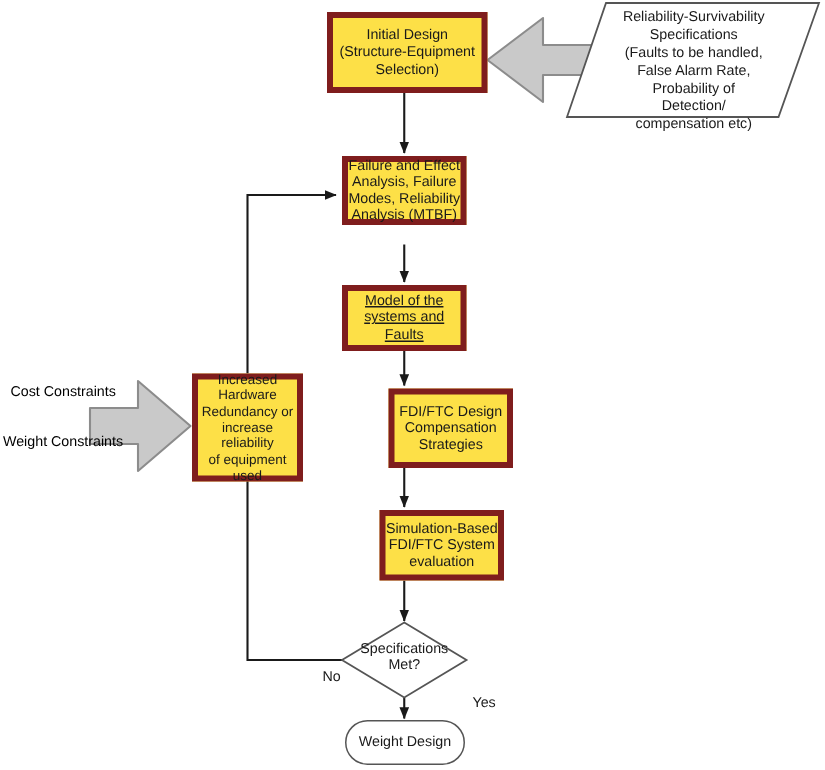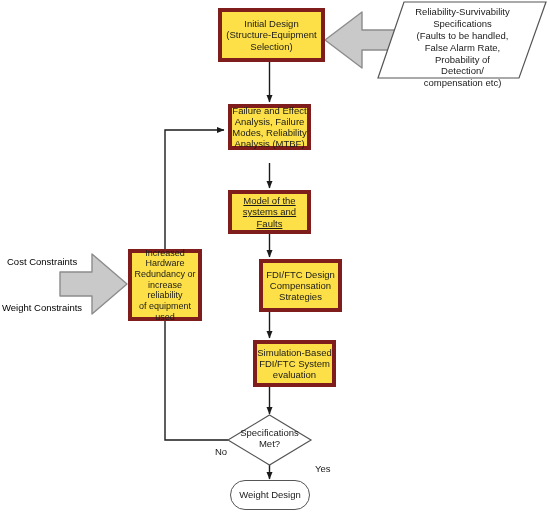--- a/index.html
+++ b/index.html
@@ -143,19 +143,19 @@
   <div class="node rounded" style="left:230px; top:480px; width:80px; height:30px; font-size:9.5px;">Weight Design</div>
 
   <div class="node rect" style="left:128px; top:249px; width:74px; height:72px; font-size:9px;">Increased
 Hardware
 Redundancy or
 increase reliability
 of equipment used</div>
 
   <div class="plain-label" style="left:7px; top:256px; font-size:9.5px;">Cost Constraints</div>
 
-  <div class="plain-label" style="left:2px; top:302px; font-size:9.5px;">Weight Constraints</div>
+  <div class="plain-label" style="left:2px; top:289px; font-size:9.5px;">Weight Constraints</div>
 
   <div class="edge-label" style="left:181px; top:446px; font-size:9.5px;">No</div>
 
   <div class="edge-label" style="left:281px; top:463px; font-size:9.5px;">Yes</div>
 
 </div>
 
 </body></html>

